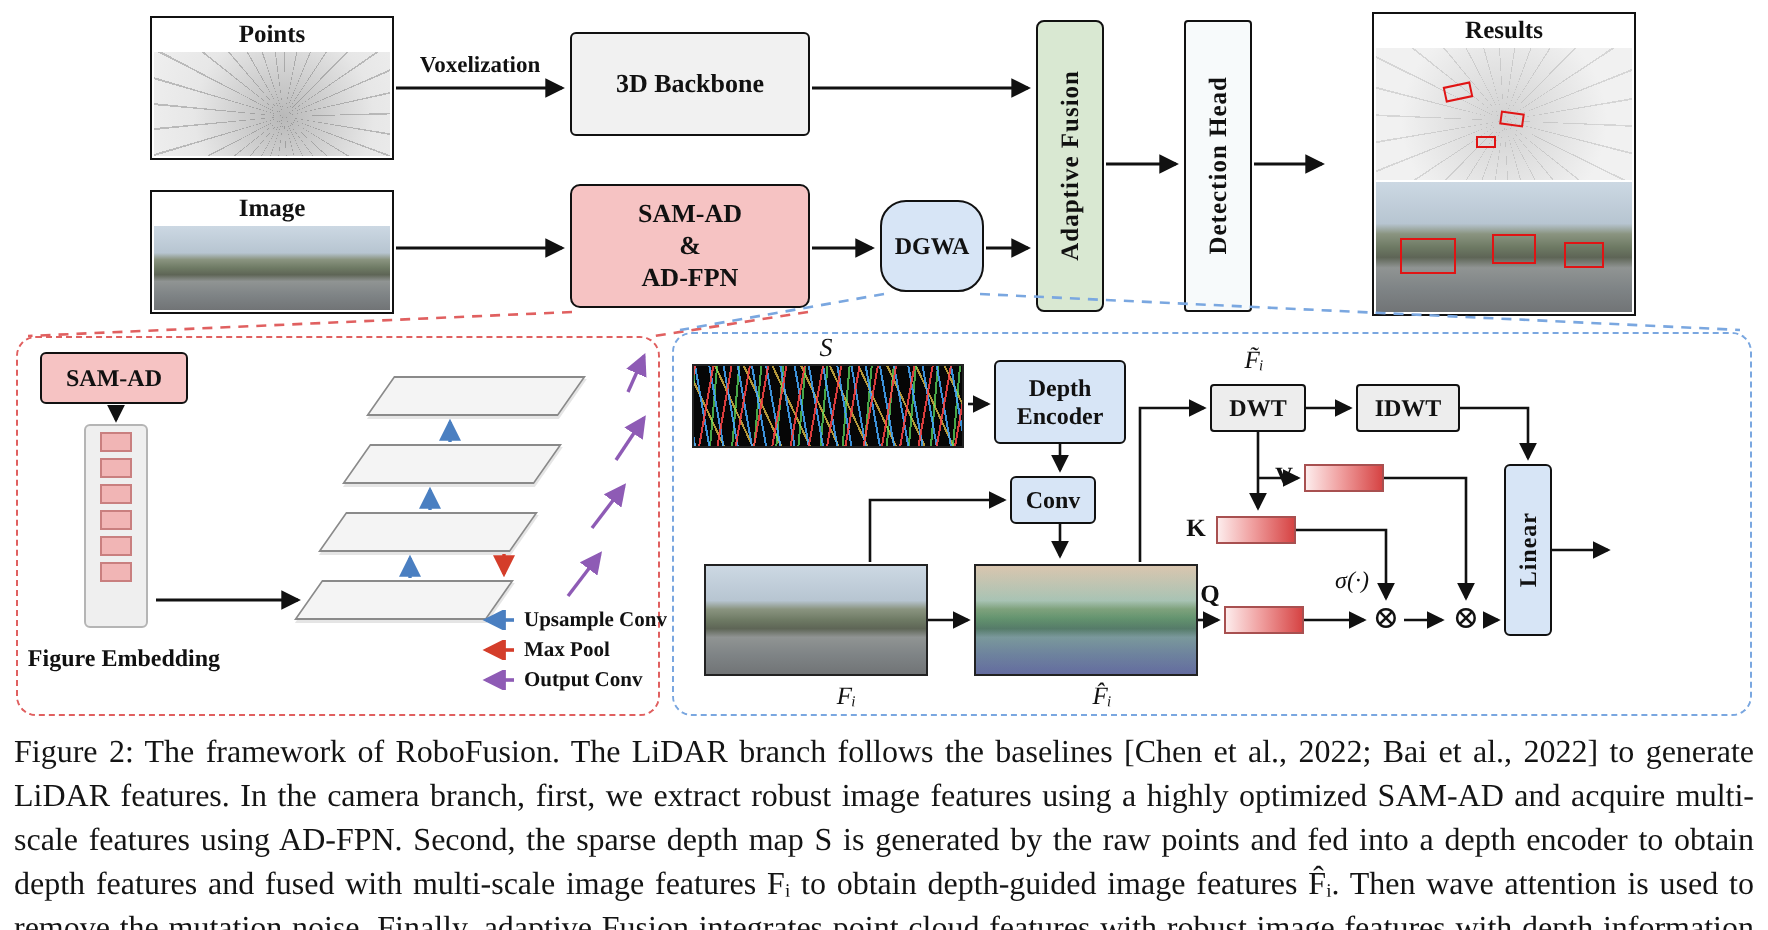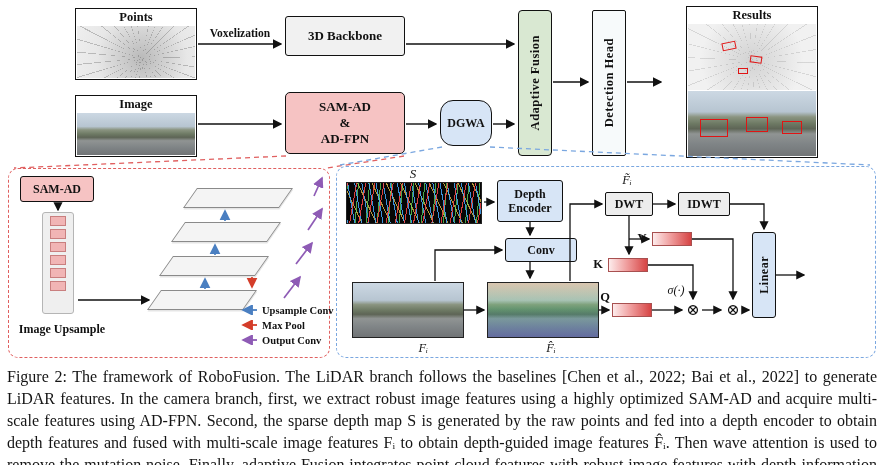--- a/index.html
+++ b/index.html
@@ -72,21 +72,21 @@
     <div class="fillimg street" style="top:17px;"></div>
   </div>
 
   <div class="box" style="left:75px; top:8px; width:122px; height:72px;">
     <div class="titlebar">Points</div>
     <div class="fillimg lidar" style="top:17px;"></div>
   </div>
 
   <div class="blabel" style="left:196px; top:27px; width:88px; font-size:11.5px;">Voxelization</div>
 
-  <div class="cbox" style="left:285px; top:16px; width:120px; height:40px; background:#f1f1f1; border-radius:3px; font-size:13px;">3D Backbone</div>
+  <div class="cbox" style="left:285px; top:16px; width:120px; height:52px; background:#f1f1f1; border-radius:3px; font-size:13px;">3D Backbone</div>
 
   <div class="cbox" style="left:285px; top:92px; width:120px; height:62px; background:#f6c3c3; border-radius:5px; font-size:13px;">
     <div>
       <div>SAM-AD</div>
       <div>&amp;</div>
       <div>AD-FPN</div>
     </div>
   </div>
 
   <div class="cbox" style="left:440px; top:100px; width:52px; height:46px; background:#d7e5f6; border-radius:13px; font-size:12px;">DGWA</div>
@@ -119,21 +119,21 @@
 
   <div class="tokwrap">
     <div class="tok"></div>
     <div class="tok"></div>
     <div class="tok"></div>
     <div class="tok"></div>
     <div class="tok"></div>
     <div class="tok"></div>
   </div>
 
-  <div class="blabel" style="left:4px; top:322px; width:116px; font-size:12px;">Image Upsample</div>
+  <div class="blabel" style="left:4px; top:322px; width:116px; font-size:12px;">Figure Embedding</div>
 
   <div class="para" style="left:190px; top:188px;"></div>
   <div class="para" style="left:178px; top:222px;"></div>
   <div class="para" style="left:166px; top:256px;"></div>
   <div class="para" style="left:154px; top:290px;"></div>
 
   <div class="legrow" style="left:238px; top:303px;">
     <svg width="20" height="10">
         <path d="M19 5 L5 5" stroke="#4a7fc1" stroke-width="1.8" fill="none" marker-end="url(#mBlue)"></path>
       </svg>
@@ -153,21 +153,21 @@
   </div>
 
   <div class="panel panel-blue" style="left:336px; top:166px; width:540px; height:192px;"></div>
 
   <div class="mlabel" style="left:398px; top:166px; width:30px; font-size:13px;">S</div>
 
   <div class="abs depthmap imgframe" style="left:346px; top:182px; width:136px; height:42px;"></div>
 
   <div class="cbox" style="left:497px; top:180px; width:66px; height:42px; background:#d7e5f6; border-radius:3px; font-size:12px; line-height:1.2;">Depth Encoder</div>
 
-  <div class="cbox" style="left:505px; top:238px; width:72px; height:24px; background:#d7e5f6; border-radius:3px; font-size:12px;">Conv</div>
+  <div class="cbox" style="left:505px; top:238px; width:43px; height:24px; background:#d7e5f6; border-radius:3px; font-size:12px;">Conv</div>
 
   <div class="abs street imgframe" style="left:352px; top:282px; width:112px; height:56px;"></div>
   <div class="mlabel" style="left:388px; top:341px; width:40px;text-align:right;">Fᵢ</div>
 
   <div class="abs street-color imgframe" style="left:487px; top:282px; width:112px; height:56px;"></div>
   <div class="mlabel" style="left:531px; top:341px; width:40px;">F̂ᵢ</div>
 
   <div class="mlabel" style="left:607px; top:173px; width:40px;">F̃ᵢ</div>
 
   <div class="cbox" style="left:605px; top:192px; width:48px; height:24px; background:#ededed; border-radius:2px; font-size:12px;">DWT</div>

